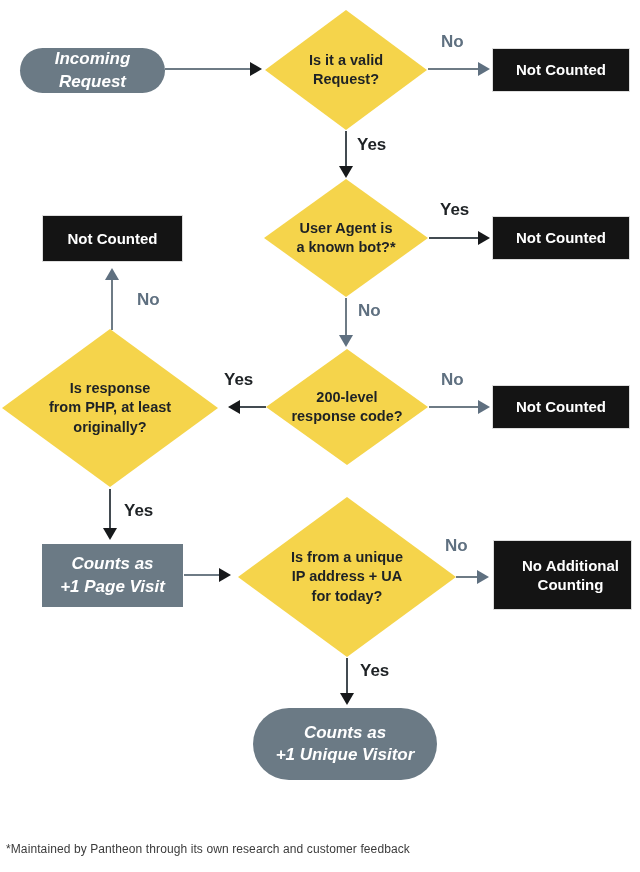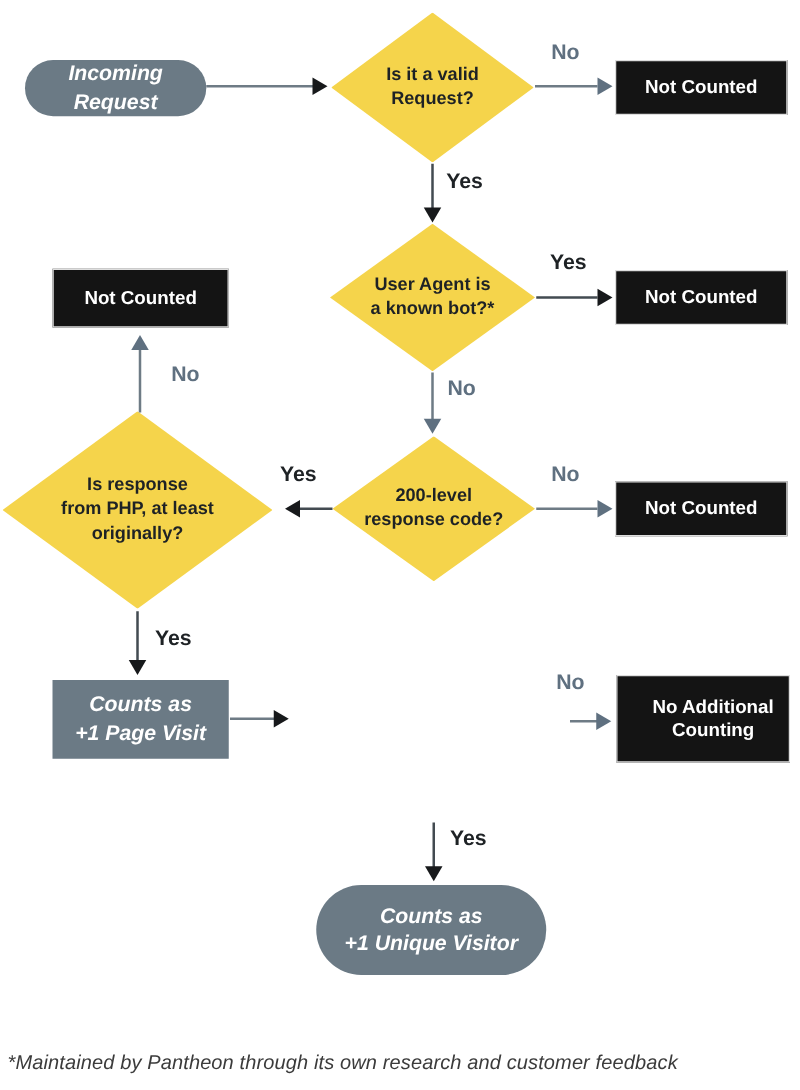--- a/index.html
+++ b/index.html
@@ -33,21 +33,21 @@
   .head.r.gray{border-left:12px solid #5F7080;}
   .head.l.black{border-right:12px solid #17191B;}
   .head.d.black{border-top:12px solid #17191B;}
   .head.d.gray{border-top:12px solid #5F7080;}
   .head.u.gray{border-bottom:12px solid #5F7080;}
   .elabel{position:absolute;font-weight:bold;font-size:17px;line-height:1;}
   .elabel.yes{color:#1E2225;text-align:right;}
   .elabel.no{color:#5F7080;}
   .footnote{
     position:absolute;left:6px;top:842px;width:620px;
-    font-style:italic;font-size:16px;color:#3B3B3B;letter-spacing:0.1px;
+    font-size:12px;color:#3B3B3B;letter-spacing:0.1px;
   }
   
   #n-incoming{left:20px;top:48px;width:145px;height:45px;}
   #n-d1{left:265px;top:10px;width:162px;height:120px;}
   #n-nc1{left:492px;top:48px;width:138px;height:44px;}
   #n-ncleft{left:42px;top:215px;width:141px;height:47px;}
   #n-d2{left:264px;top:179px;width:164px;height:118px;}
   #n-nc2{left:492px;top:216px;width:138px;height:44px;}
   #n-d3{left:266px;top:349px;width:162px;height:116px;}
   #n-nc3{left:492px;top:385px;width:138px;height:44px;}
@@ -74,20 +74,23 @@
 
   <div class="node diamond" id="n-d4">Is response
 from PHP, at least
 originally?</div>
   <div class="node diamond" id="n-d3">200-level
 response code?</div>
   <div class="node blackbox" id="n-nc3">Not Counted</div>
 
   <div class="node slate" id="n-pv">Counts as
 +1 Page Visit</div>
+  <div class="node diamond" id="n-d5">Is from a unique
+IP address + UA
+for today?</div>
   <div class="node blackbox" id="n-nac">No Additional
 Counting</div>
 
   <div class="node slate pill-end" id="n-uv">Counts as
 +1 Unique Visitor</div>
 
   <div class="line" style="left:165px;top:68px;width:86px;height:2px;"></div>
   <div class="head r black" style="left:250px;top:62px;"></div>
 
   <div class="line" style="left:428px;top:68px;width:50px;height:2px;"></div>

